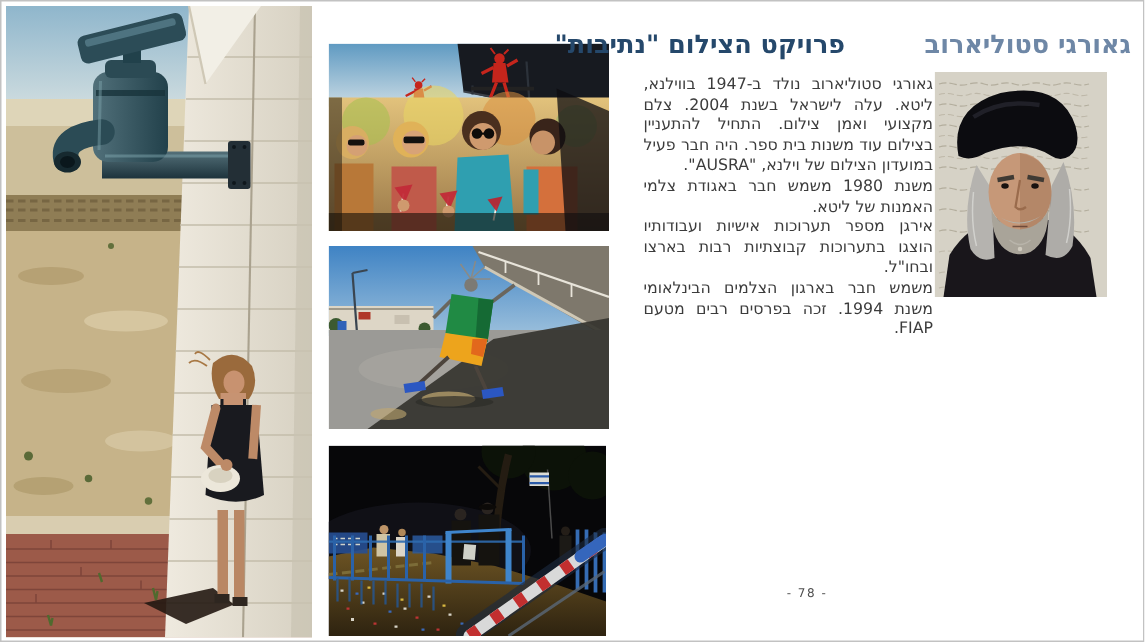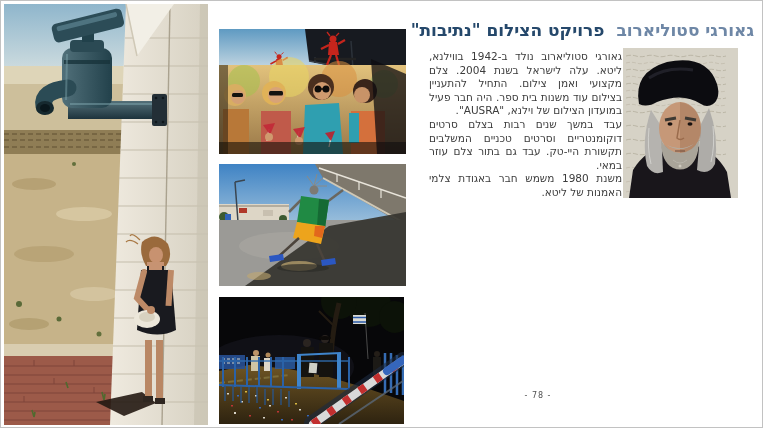--- a/index.html
+++ b/index.html
@@ -7,21 +7,21 @@
   .spread{position:relative;width:761px;height:426px;border:1px solid #c2c2c2;background:#fff;overflow:hidden;}
   .photo{position:absolute;overflow:hidden;}
   .photo svg{display:block;width:100%;height:100%;}
   .left-photo{left:3px;top:3px;width:204px;height:421px;}
   .thumb1{left:218px;top:28px;width:187px;height:125px;}
   .thumb2{left:218px;top:163px;width:187px;height:122px;}
   .thumb3{left:218px;top:296px;width:185px;height:127px;}
   .right-page{position:absolute;left:420px;top:0;width:341px;height:426px;}
   .title{position:absolute;top:19px;right:8px;direction:rtl;display:flex;gap:12px;
          font-size:17px;font-weight:bold;white-space:nowrap;}
-  .title .name{color:var(--accent-artist,#6e87a6);}
+  .title .name{color:var(--accent-artist,#6e87a6);margin-left:41px;}
   .title .project{color:var(--accent-project,#25486b);}
   .portrait{left:202px;top:47px;width:115px;height:150px;}
   .bio{position:absolute;left:8px;top:49px;width:193px;direction:rtl;text-align:justify;
        font-size:10.5px;line-height:13.6px;color:var(--body-text,#3c3c3c);}
   .bio p{margin:0;}
   .page-number{position:absolute;left:95px;top:390px;width:44px;text-align:center;
                font-size:8px;letter-spacing:1px;color:var(--page-num,#4f4f4f);}
 </style>
 </head>
 <body>
@@ -333,21 +333,22 @@
         <path d="M44 97 Q57 104 71 96 Q64 101 57 101 Q50 101 44 97 Z" fill="#b3afa5"></path>
         <path d="M52 103 L62 103" stroke="#6e4a3a" stroke-width="1"></path>
         <path d="M16 56 Q10 24 44 14 Q84 6 94 36 Q98 50 90 56 Q84 60 78 56 Q60 44 34 54 Q24 60 16 56 Z" fill="#0c0c10"></path>
         <path d="M26 30 Q44 18 70 22" stroke="#26262e" stroke-width="3" opacity="0.8" fill="none"></path>
         <path d="M50 112 Q57 118 64 112" stroke="#b8b4aa" stroke-width="1" fill="none"></path>
         <circle cx="57" cy="118" r="1.5" fill="#cfcabe"></circle>
       </svg>
     </div>
 
     <div class="bio">
-      <p>גאורגי סטוליארוב נולד ב-1942 בווילנא, ליטא. עלה לישראל בשנת 2004. צלם מקצועי ואמן צילום. התחיל להתעניין בצילום עוד משנות בית ספר. היה חבר פעיל במועדון הצילום של וילנא, "AUSRA".</p>
-      <p>עבד במשך שנים רבות בצלם סרטים דוקומנטריים וסרטים טכניים המשלבים תקשורת היי-טק. עבד גם בתור צלם עוזר במאי.</p>
+      <p>גאורגי סטוליארוב נולד ב-1947 בווילנא, ליטא. עלה לישראל בשנת 2004. צלם מקצועי ואמן צילום. התחיל להתעניין בצילום עוד משנות בית ספר. היה חבר פעיל במועדון הצילום של וילנא, "AUSRA".</p>
       <p>משנת 1980 משמש חבר באגודת צלמי האמנות של ליטא.</p>
+      <p>אירגן מספר תערוכות אישיות ועבודותיו הוצגו בתערוכות קבוצתיות רבות בארצו ובחו"ל.</p>
+      <p>משמש חבר בארגון הצלמים הבינלאומי משנת 1994. זכה בפרסים רבים מטעם FIAP.</p>
     </div>
 
     <div class="page-number">- 78 -</div>
   </div>
 
 </div>
 
 </body></html>

